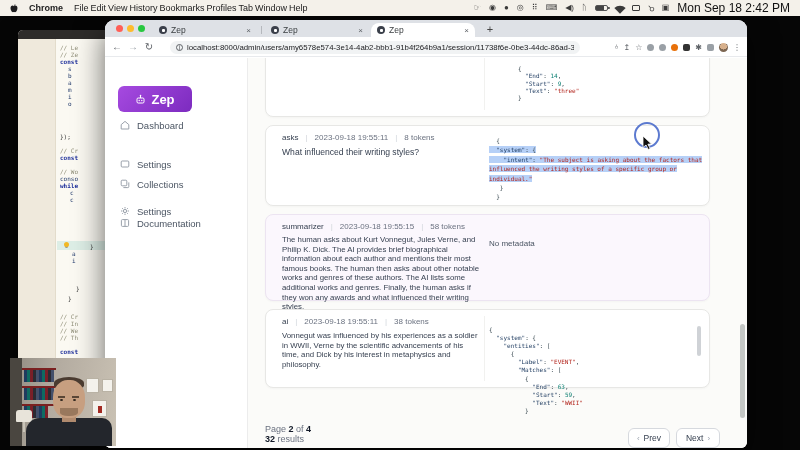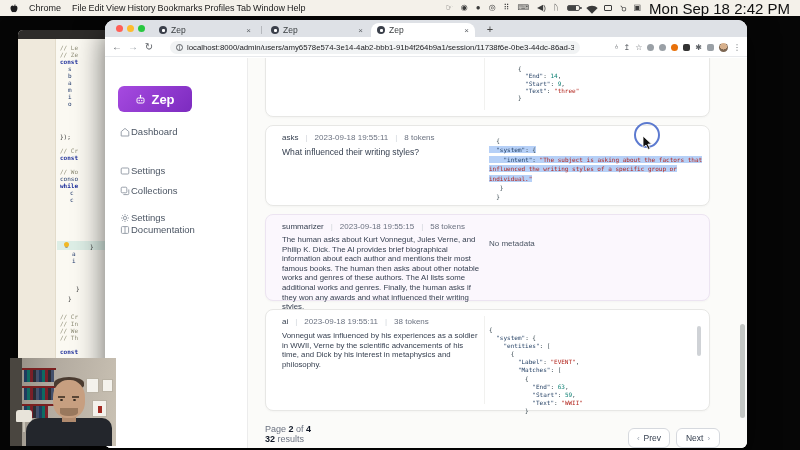--- a/index.html
+++ b/index.html
@@ -3,23 +3,23 @@
 <meta charset="utf-8">
 <style>
   *{margin:0;padding:0;box-sizing:border-box}
   html,body{width:800px;height:450px;overflow:hidden}
   body{font-family:"Liberation Sans",sans-serif;background:#000;}
   #screen{position:relative;width:800px;height:450px;background:#060606;overflow:hidden}
 
   
   #menubar{position:absolute;left:0;top:0;width:800px;height:16px;background:#f4f1ea;display:flex;align-items:center;padding:0 10px;font-size:9px;color:#222;z-index:50}
   #menubar .left{display:flex;align-items:center;gap:11px}
-  #menubar .menu-app{font-weight:normal}
+  #menubar .menu-app{font-weight:bold}
   #menubar .right{margin-left:auto;display:flex;align-items:center;gap:8px;color:#333}
-  #menubar .clock{font-size:15px;color:#111;white-space:nowrap}
+  #menubar .clock{font-size:12px;color:#111;white-space:nowrap}
   .si{display:inline-flex;align-items:center;justify-content:center;height:10px;font-size:8px;color:#3a3a3a;line-height:10px}
   .si-batt{width:13px;height:6px;border:1px solid #555;border-radius:2px;position:relative;background:linear-gradient(90deg,#444 70%,transparent 70%)}
   .si-batt:after{content:"";position:absolute;right:-3px;top:1px;width:2px;height:2px;background:#555;border-radius:0 1px 1px 0}
   .si-wifi{width:8px;height:8px;background:#3a3a3a;border-radius:0 100% 0 0;transform:rotate(-45deg)}
   .si-disp{width:8px;height:6px;border:1.2px solid #3a3a3a;border-radius:1px}
   .si-search{transform:rotate(135deg)}
   .apple-logo{width:8px;height:9px;display:inline-block}
 
   
   #editor{position:absolute;left:18px;top:30px;width:87px;height:413px;background:#fbf9f2;border-radius:5px 0 0 5px;box-shadow:0 6px 20px rgba(0,0,0,.55)}
@@ -56,21 +56,21 @@
   .tb-ic{font-size:8px;color:#5f6368}
   .ext{width:7px;height:7px;border-radius:50%;background:#9aa0a6}
   .ext.dark{background:#333;border-radius:2px}
   .ext.orange{background:#e8710a}
   .avatar{width:9px;height:9px;border-radius:50%;background:radial-gradient(circle at 50% 35%,#d7b08c 45%,#7c6652 46%)}
 
   
   #page{position:absolute;left:0;top:38px;width:642px;height:390px;background:#fbfbf9}
   #sidebar{position:absolute;left:0;top:0;width:143px;height:100%;background:#fff;border-right:1px solid #ececec}
   #zep-logo{position:absolute;left:13px;top:28px;width:74px;height:26px;border-radius:6px;background:linear-gradient(135deg,#a64ae0,#7c2bbf);display:flex;align-items:center;justify-content:center;gap:5px;color:#fff;font-weight:bold;font-size:13px}
-  .nav-item{position:absolute;left:7px;width:129px;height:17px;border-radius:5px;display:flex;align-items:flex-end;gap:1px;padding:0 8px;font-size:9.5px;color:#4b5563}
+  .nav-item{position:absolute;left:7px;width:129px;height:17px;border-radius:5px;display:flex;align-items:flex-start;gap:7px;padding:0 8px;font-size:9.5px;color:#4b5563}
   .nav-item.active{background:#f5eefb;color:#1f2937}
   .nav-item svg{flex:0 0 auto}
 
   #content{position:absolute;left:143px;top:0;width:499px;height:390px;overflow:hidden}
   .card{position:absolute;left:17px;width:445px;background:#fff;border:1px solid #e7e7e5;border-radius:8px;box-shadow:0 1px 2px rgba(0,0,0,.03)}
   .card.lav{background:#fbf7fd;border-color:#ece4f1}
   .card-head{position:absolute;left:16px;top:7px;display:flex;align-items:center;font-size:8px;color:#6b7280}
   .card-head .sep{margin:0 7px;color:#d1d5db}
   .card-head .role{color:#374151}
   .card-body{position:absolute;left:16px;font-size:7.8px;line-height:9.6px;color:#374151;width:200px}
@@ -322,21 +322,21 @@
             <span class="role">summarizer</span>
               <span class="sep">|</span>
             <span>2023-09-18 19:55:15</span>
               <span class="sep">|</span>
             <span>58 tokens</span>
           </div>
           <div class="card-body" style="top:20px">The human asks about Kurt Vonnegut, Jules Verne, and Philip K. Dick. The AI provides brief biographical information about each author and mentions their most famous books. The human then asks about other notable works and genres of these authors. The AI lists some additional works and genres. Finally, the human asks if they won any awards and what influenced their writing styles.</div>
           <div class="no-meta" style="top:24px">No metadata</div>
         </div>
 
-        <div class="card" style="top:251px;height:102px">
+        <div class="card" style="top:251px;height:79px">
           <div class="card-head">
             <span class="role">ai</span>
               <span class="sep">|</span>
             <span>2023-09-18 19:55:11</span>
               <span class="sep">|</span>
             <span>38 tokens</span>
           </div>
           <div class="card-body" style="top:21px">Vonnegut was influenced by his experiences as a soldier in WWII, Verne by the scientific advancements of his time, and Dick by his interest in metaphysics and philosophy.</div>
           <div class="vdiv"></div>
           <div class="meta-col ai" style="top:16px"><div class="code-line"><span class="tk-p">{</span></div><div class="code-line"><span class="tk-k">  "system"</span><span class="tk-p">: {</span></div><div class="code-line"><span class="tk-k">    "entities"</span><span class="tk-p">: [</span></div><div class="code-line"><span class="tk-p">      {</span></div><div class="code-line"><span class="tk-k">        "Label"</span><span class="tk-p">: </span><span class="tk-s">"EVENT"</span><span class="tk-p">,</span></div><div class="code-line"><span class="tk-k">        "Matches"</span><span class="tk-p">: [</span></div><div class="code-line"><span class="tk-p">          {</span></div><div class="code-line"><span class="tk-k">            "End"</span><span class="tk-p">: </span><span class="tk-n">63</span><span class="tk-p">,</span></div><div class="code-line"><span class="tk-k">            "Start"</span><span class="tk-p">: </span><span class="tk-n">59</span><span class="tk-p">,</span></div><div class="code-line"><span class="tk-k">            "Text"</span><span class="tk-p">: </span><span class="tk-s">"WWII"</span></div><div class="code-line"><span class="tk-p">          }</span></div></div>

